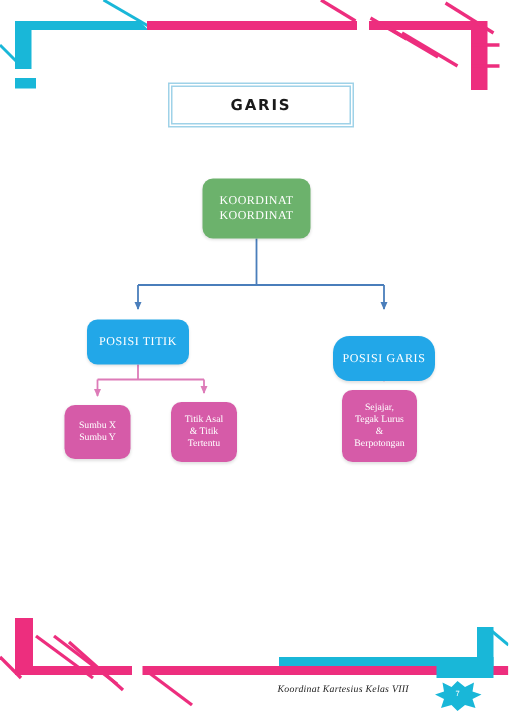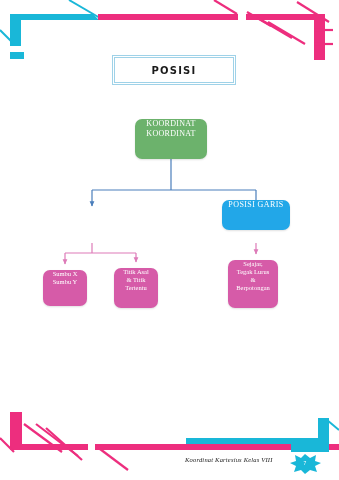--- a/index.html
+++ b/index.html
@@ -53,21 +53,21 @@
     font-size: 10px;
     font-weight: bold;
     letter-spacing: 1.2px;
     color: #1a1a1a;
   }
 
   
   .node {
     position: absolute;
     display: flex;
-    align-items: flex-start;
+    align-items: center;
     justify-content: center;
     text-align: center;
     color: #ffffff;
     font-family: "Liberation Serif", serif;
     z-index: 3;
     box-sizing: border-box;
     line-height: 1.25;
   }
   .node-root {
     left: 135px;
@@ -83,21 +83,21 @@
   .node-mid {
     width: 68px;
     height: 30px;
     background: #22a7e8;
     border-radius: 7px;
     font-size: 8px;
     letter-spacing: 0.4px;
     box-shadow: 0 1px 2px rgba(0,0,0,0.12);
   }
   .node-mid-left  { left: 58px;  top: 213px; }
-  .node-mid-right { left: 222px; top: 200px; }
+  .node-mid-right { left: 222px; top: 224px; border-radius: 11px; }
 
   .node-leaf {
     background: #d65ba8;
     border-radius: 7px;
     font-size: 6.5px;
     box-shadow: 0 1px 2px rgba(0,0,0,0.12);
   }
   .node-leaf-a { left: 43px;  top: 270px; width: 44px; height: 36px; }
   .node-leaf-b { left: 114px; top: 268px; width: 44px; height: 40px; }
   .node-leaf-c { left: 228px; top: 260px; width: 50px; height: 48px; }
@@ -207,31 +207,34 @@
       <path d="M 136 253 L 136 262" marker-end="url(#arrow-pink)"></path>
     </g>
 
     <g stroke="#DD7BB8" stroke-width="1.2" fill="none">
       <path d="M 256 243 L 256 254" marker-end="url(#arrow-pink)"></path>
     </g>
   </svg>
 
   <div class="title-box">
     <div class="title-box-inner">
-      <span class="title-text">POSISI</span>
+      <span class="title-text">GARIS</span>
     </div>
   </div>
 
   <div class="node node-root">
     <div>
       <div>KOORDINAT</div>
       <div>KOORDINAT</div>
     </div>
   </div>
 
+  <div class="node node-mid node-mid-left">
+    <span>POSISI TITIK</span>
+  </div>
 
   <div class="node node-mid node-mid-right">
     <span>POSISI GARIS</span>
   </div>
 
   <div class="node node-leaf node-leaf-a">
     <div>
       <div>Sumbu X</div>
       <div>Sumbu Y</div>
     </div>

